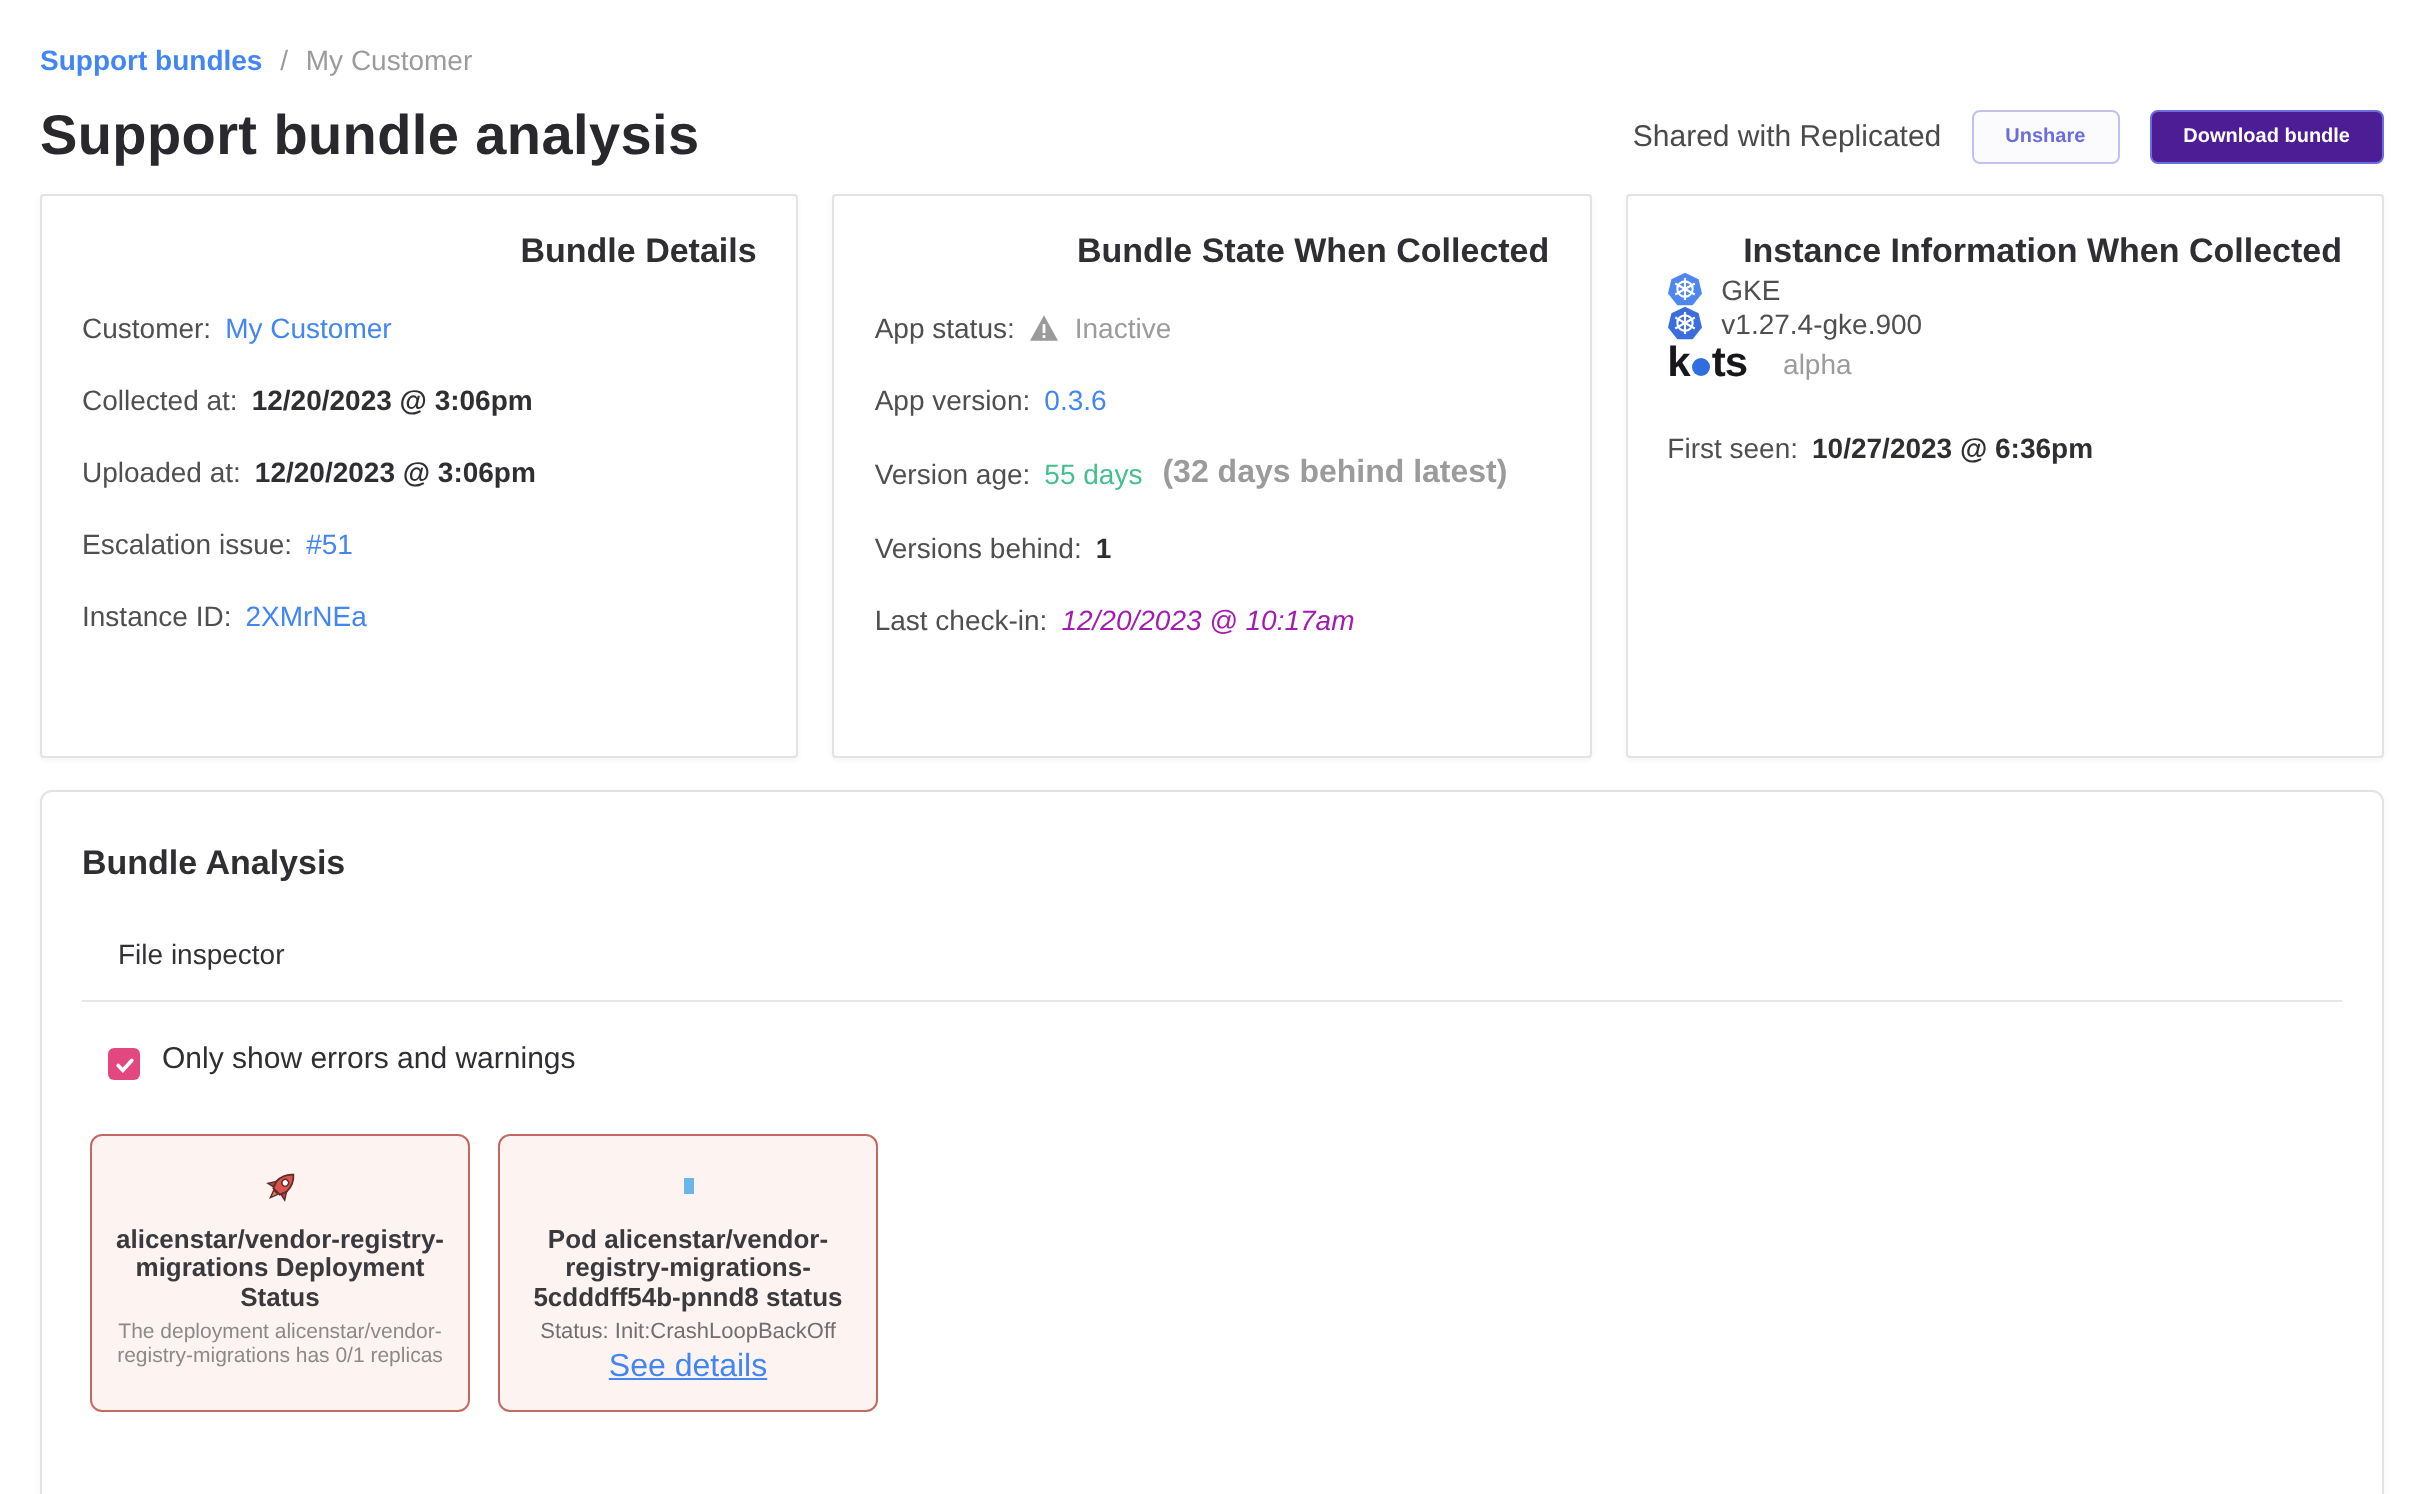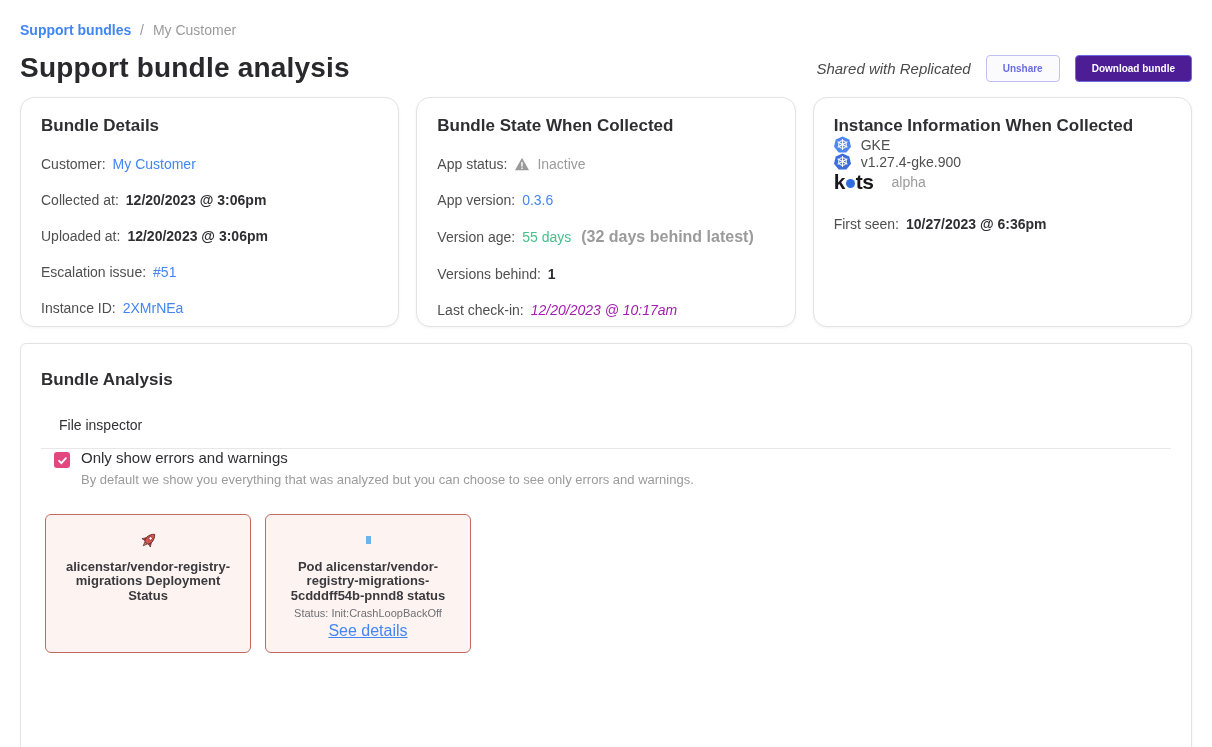--- a/index.html
+++ b/index.html
@@ -15,30 +15,30 @@
   
   .breadcrumb { font-size: 14px; }
   .breadcrumb a { color: #4285f4; text-decoration: none; font-weight: 600; cursor: pointer; }
   .breadcrumb .sep { color: #9b9b9b; margin: 0 5px; }
   .breadcrumb .current { color: #9b9b9b; }
 
   
   .header-row { display: flex; justify-content: space-between; align-items: center; margin-top: 14px; }
   h1.page-title { font-size: 28px; font-weight: 800; margin: 0; color: #28282d; letter-spacing: .2px; }
   .header-actions { display: flex; align-items: center; gap: 15px; }
-  .shared-text { font-size: 15px; color: #4a4a4a; font-style: italic; }
+  .shared-text { font-size: 15px; color: #4a4a4a; }
   .btn { font-family: inherit; font-size: 10px; font-weight: 700; border-radius: 4px;
          padding: 6px 16px; cursor: pointer; line-height: 1.3; }
   .btn-outline { background: #fbfbfe; color: #6a6de0; border: 1px solid #c0c1ef; }
   .btn-primary { background: #4c1d95; color: #ffffff; border: 1px solid #6a6de0; }
 
   
   .cards-row { display: flex; gap: 17px; margin-top: 13px; }
-  .card { flex: 1; height: 230px; background: #fff; border: 1px solid #e3e3e3; border-radius: 14px;
-          box-shadow: 0 1px 3px rgba(0,0,0,.05); padding: 18px 20px; }
+  .card { flex: 1; height: 282px; background: #fff; border: 1px solid #e3e3e3; border-radius: 2px;
+          box-shadow: 0 1px 3px rgba(0,0,0,.05); padding: 18px 20px; text-align: right; }
   .card h2 { font-size: 17px; font-weight: 600; margin: 0; color: #2f2f33; }
   .row { margin-top: 20px; font-size: 14px; color: #4f4f4f; display: flex; align-items: center; gap: 7px; white-space: nowrap; }
   .v-bold { font-weight: 700; color: #2f2f33; }
   .v-link { color: #4285f4; text-decoration: none; cursor: pointer; }
   .v-muted { color: #9b9b9b; }
   .v-green { color: #44c08c; }
   .v-orange { color: #a21caf; font-style: italic; }
   .v-note { color: #9b9b9b; font-size: 16px; margin-left: 3px; font-weight: bold; }
   .inst-row { display: flex; align-items: center; gap: 10px; font-size: 14px; color: #4f4f4f; }
   .icon16 { width: 17px; height: 17px; flex: 0 0 auto; }
@@ -48,28 +48,28 @@
 
   
   .analysis-panel { margin-top: 16px; border: 1px solid #e3e3e3; border-radius: 6px;
                     box-shadow: 0 1px 3px rgba(0,0,0,.05); padding: 20px; height: 470px; }
   .analysis-panel h2 { font-size: 17px; font-weight: 600; margin: 6px 0 0; }
   .tabs { margin-top: 27px; border-bottom: 1px solid #e7e7e7; padding-left: 8px; display: flex; gap: 24px; }
   .tab { background: none; border: none; font-family: inherit; font-size: 14px; color: #323236;
          padding: 0 10px 13px; cursor: pointer; border-bottom: 3px solid transparent; margin-bottom: -1px; }
   .tab.active { color: #6a6de0; font-weight: 700; border-bottom-color: #6a6de0; }
 
-  .filter { margin-left: 13px; display: flex; align-items: flex-start; gap: 11px; }
+  .filter { margin-top: 20px; margin-left: 13px; display: flex; align-items: flex-start; gap: 11px; }
   .checkbox { width: 16px; height: 16px; border-radius: 3px; background: #e2487f; margin-top: 3px;
               display: inline-flex; align-items: center; justify-content: center; cursor: pointer; flex: 0 0 auto; }
   .filter-label { font-size: 15px; color: #2f2f33; }
   .filter-desc { font-size: 13px; color: #9b9b9b; margin-top: 6px; }
 
   .results { margin-top: 27px; margin-left: 4px; display: flex; gap: 14px; }
-  .result-card { width: 206px; min-height: 127px; background: #fdf4f2; border: 1px solid #c26a62;
+  .result-card { width: 190px; min-height: 127px; background: #fdf4f2; border: 1px solid #c26a62;
                  border-radius: 6px; padding: 12px 10px 12px; text-align: center; }
   .result-icon { height: 26px; display: flex; align-items: center; justify-content: center; }
   .result-title { font-size: 13px; font-weight: 700; color: #3a3a3e; line-height: 1.1; margin: 7px 2px 4px; }
   .result-desc { font-size: 10.5px; color: #8a8a8a; line-height: 1.2; margin: 0 2px; }
   .result-status { font-size: 11px; color: #6f6f73; margin: 0; }
   .see-details { display: inline-block; margin-top: 3px; font-size: 16px; color: #4285f4; text-decoration: underline; cursor: pointer; }
   .blue-sq { display: inline-block; width: 5px; height: 8px; background: #6cb5e8; }
 </style>
 </head>
 <body>
@@ -208,39 +208,39 @@
     </div>
 
     <div class="filter">
       <span class="checkbox">
         <svg viewBox="0 0 12 12" width="11" height="11">
             <path d="M2.3 6.3l2.5 2.6 4.9-5.4" stroke="#fff" stroke-width="2" fill="none" stroke-linecap="round"></path>
           </svg>
       </span>
       <div>
         <div class="filter-label">Only show errors and warnings</div>
-        <div class="filter-desc">By default we show you everything that was analyzed but you can choose to see only errors and warnings.</div>
       </div>
     </div>
 
     <div class="results">
 
       <div class="result-card">
         <div class="result-icon">
           <svg viewBox="0 0 24 24" width="21" height="21">
               <g transform="rotate(45 12 12)">
                 <path d="M12 2c2.6 2.2 4.2 5.8 4.2 9.4l-1.6 4.2H9.4L7.8 11.4C7.8 7.8 9.4 4.2 12 2z" fill="#d9534f" stroke="#5f2c2c" stroke-width="1"></path>
                 <circle cx="12" cy="8.6" r="1.9" fill="#fff" stroke="#5f2c2c" stroke-width="0.8"></circle>
                 <path d="M7.9 11.6 L5.2 15.8 L8.8 15z" fill="#b84341" stroke="#5f2c2c" stroke-width="0.8"></path>
                 <path d="M16.1 11.6 L18.8 15.8 L15.2 15z" fill="#b84341" stroke="#5f2c2c" stroke-width="0.8"></path>
                 <path d="M10.3 16.2h3.4L12 20.6z" fill="#e07a66" stroke="#5f2c2c" stroke-width="0.8"></path>
               </g>
             </svg>
         </div>
         <div class="result-title">alicenstar/vendor-registry-migrations Deployment Status</div>
+        <p class="result-desc">The deployment alicenstar/vendor-registry-migrations has 0/1 replicas</p>
       </div>
 
       <div class="result-card">
         <div class="result-icon">
           <span class="blue-sq"></span>
         </div>
         <div class="result-title">Pod alicenstar/vendor-registry-migrations-5cdddff54b-pnnd8 status</div>
         <p class="result-status">Status: Init:CrashLoopBackOff</p>
         <a class="see-details">See details</a>
       </div>

